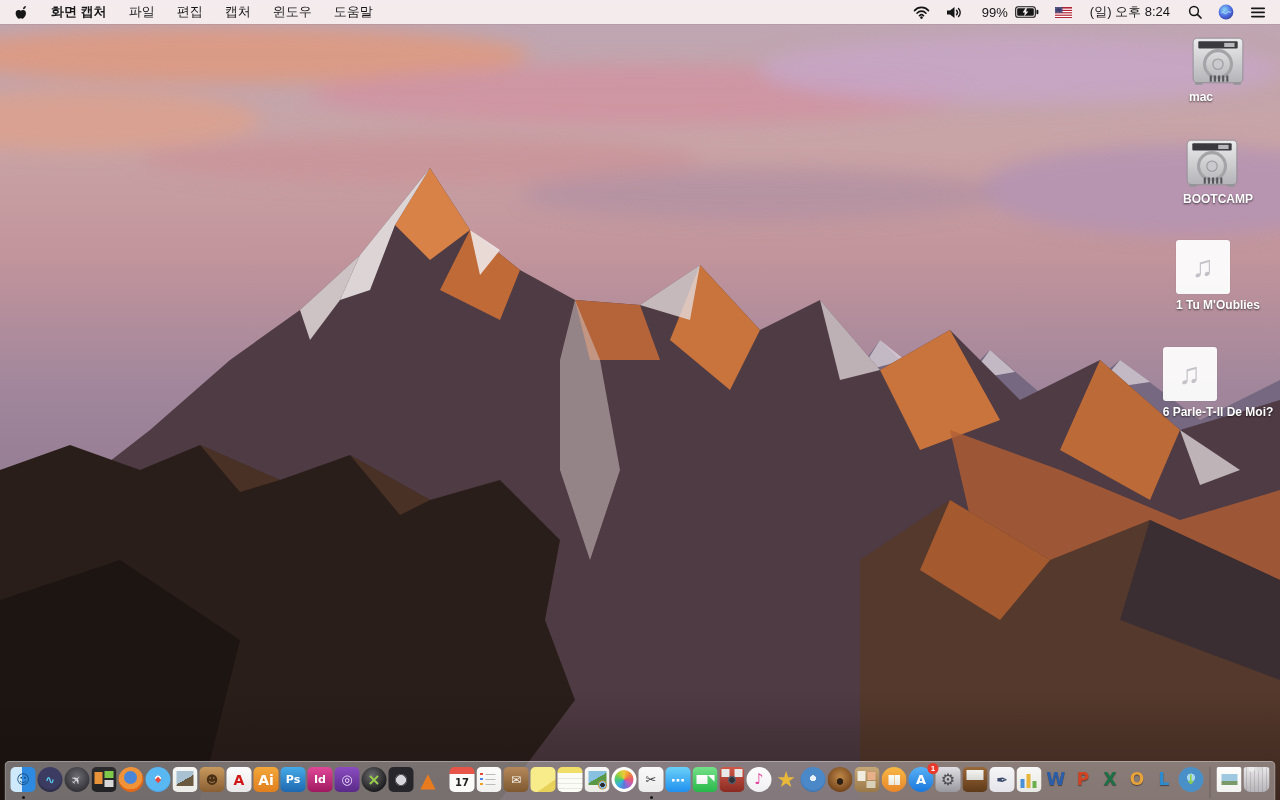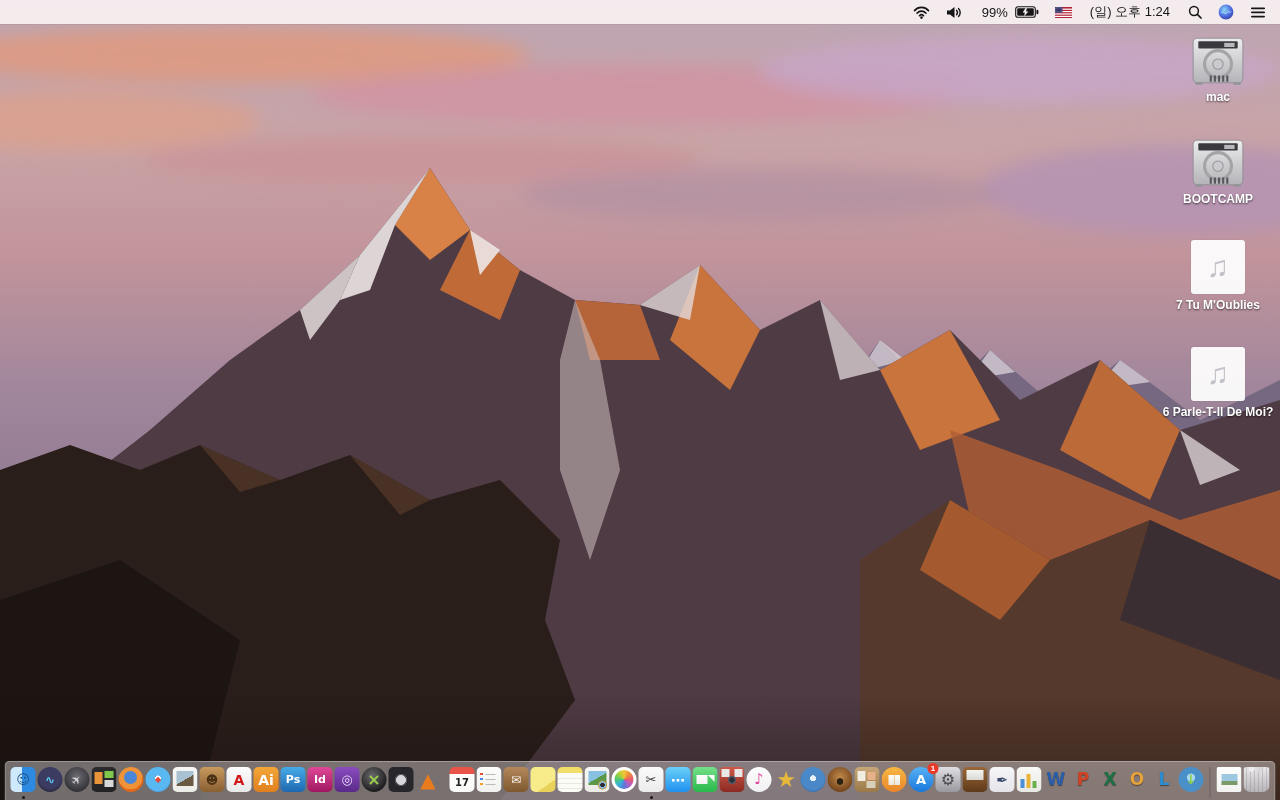--- a/index.html
+++ b/index.html
@@ -18,21 +18,21 @@
   .mapp { font-weight:bold; padding:0 11px; }
   .mitem { padding:0 11px; }
   .mright { margin-left:auto; display:flex; align-items:center; }
   .sicon { display:flex; align-items:center; padding:0 8px; }
   .stext { padding:0 3px; font-size:13px; }
   .clock { padding:0 10px; font-size:13px; }
 
   
   .desk { position:absolute; top:36px; right:2px; width:120px; z-index:5;
     display:flex; flex-direction:column; align-items:center; }
-  .dicon { display:flex; flex-direction:column; align-items:center; margin-bottom:33px; }
+  .dicon { display:flex; flex-direction:column; align-items:flex-start; margin-bottom:33px; }
   .dicon .lbl { margin-top:3px; font-size:12px; font-weight:bold; color:#fff; text-align:center;
     line-height:1.35; max-width:114px; text-shadow:0 1px 2px rgba(0,0,0,.65); }
   .audio-tile { width:54px; height:54px; background:rgba(252,252,252,.96); border-radius:3px;
     display:flex; align-items:center; justify-content:center; font-size:30px; color:#c2c2c8;
     box-shadow:0 0 1px rgba(0,0,0,.25); }
 
   
   .dock { position:absolute; left:50%; transform:translateX(-50%); bottom:0; height:39px; z-index:20;
     background:rgba(214,209,211,0.48); border:1px solid rgba(255,255,255,0.3); border-bottom:none;
     border-radius:5px 5px 0 0; display:flex; align-items:flex-start; padding:5px 4px 0; }
@@ -101,20 +101,36 @@
   <path d="M860 560 L950 500 L1050 560 L1150 520 L1280 580 L1280 800 L860 800 Z" fill="#55392c"></path>
   <path d="M950 500 L1050 560 L1000 620 L920 570 Z" fill="#b35f30" opacity="0.85"></path>
   <path d="M1150 520 L1280 580 L1280 680 L1120 620 Z" fill="#3a2e33"></path>
   <path d="M0 470 L70 445 L140 470 L200 445 L280 480 L350 455 L430 500 L500 480 L560 540 L545 620 L575 700 L500 800 L0 800 Z" fill="#2a1e1a"></path>
   <path d="M0 600 L120 560 L240 640 L200 800 L0 800 Z" fill="#1d1512"></path>
   <path d="M350 455 L430 500 L400 515 Z M200 445 L280 480 L240 492 Z" fill="#6a4430" opacity="0.5"></path>
   <rect x="0" y="690" width="1280" height="110" fill="url(#vig)"></rect>
 </svg>
 
 <div class="menubar">
+  <div class="mleft">
+    <span class="apple-wrap">
+      <svg width="14" height="16" viewBox="0 0 17 20">
+        <path fill="#161616" d="M11.9 3.9c.6-.8 1.7-1.4 2.6-1.4.1 1-.3 2-.9 2.7-.6.7-1.6 1.3-2.6 1.2-.1-.9.4-1.8.9-2.5z"></path>
+        <path fill="#161616" d="M8.5 6.6c1.4 0 2 .9 3 .9s1.7-.9 3-.9c1.7 0 3.4 1.4 3.4 4.1 0 3.1-2.7 6.7-4.2 6.7-.9 0-1.3-.6-2.3-.6s-1.5.6-2.3.6C7.6 17.4 5 13.9 5 10.7c0-2.7 1.8-4.1 3.5-4.1z" transform="translate(-3.2 1)"></path>
+      </svg>
+    </span>
+    <span class="mapp">화면 캡처</span>
+    <span style="display:flex;">
+        <span class="mitem">파일</span>
+        <span class="mitem">편집</span>
+        <span class="mitem">캡처</span>
+        <span class="mitem">윈도우</span>
+        <span class="mitem">도움말</span>
+      </span>
+  </div>
   <div class="mright">
     <span class="sicon">
       <svg width="17" height="13" viewBox="0 0 17 13">
         <path d="M1.5 4.6 A9.3 9.3 0 0 1 15.5 4.6" fill="none" stroke="#161616" stroke-width="1.6" stroke-linecap="round"></path>
         <path d="M4 7.2 A6 6 0 0 1 13 7.2" fill="none" stroke="#161616" stroke-width="1.6" stroke-linecap="round"></path>
         <path d="M6.4 9.7 A3 3 0 0 1 10.6 9.7" fill="none" stroke="#161616" stroke-width="1.6" stroke-linecap="round"></path>
         <circle cx="8.5" cy="11.6" r="1.3" fill="#161616"></circle>
       </svg>
     </span>
     <span class="sicon">
@@ -137,21 +153,21 @@
       <svg width="17" height="11" viewBox="0 0 17 11">
         <rect width="17" height="11" fill="#b22234"></rect>
         <rect y="1.6" width="17" height="1.2" fill="#fff"></rect>
           <rect y="4" width="17" height="1.2" fill="#fff"></rect>
         <rect y="6.4" width="17" height="1.2" fill="#fff"></rect>
           <rect y="8.8" width="17" height="1.2" fill="#fff"></rect>
         <rect width="7.5" height="5.8" fill="#3c3b6e"></rect>
         <rect x="0.8" y="0.8" width="6" height="4.2" fill="none" stroke="#cfd0e8" stroke-width="0.5" stroke-dasharray="0.7 0.9"></rect>
       </svg>
     </span>
-    <span class="clock">(일) 오후 1:24</span>
+    <span class="clock">(일) 오후 8:24</span>
     <span class="sicon">
       <svg width="14" height="14" viewBox="0 0 14 14">
         <circle cx="6" cy="6" r="4.4" fill="none" stroke="#161616" stroke-width="1.5"></circle>
         <line x1="9.4" y1="9.4" x2="13" y2="13" stroke="#161616" stroke-width="1.7" stroke-linecap="round"></line>
       </svg>
     </span>
     <span class="sicon">
       <svg width="16" height="16" viewBox="0 0 16 16">
         <defs>
             <radialGradient id="siriG" cx="0.4" cy="0.35" r="0.9">
@@ -216,21 +232,21 @@
         <rect x="20" y="38" width="2" height="6" fill="#55555a"></rect>
         <rect x="24" y="38" width="2" height="6" fill="#55555a"></rect>
         <rect x="28" y="38" width="2" height="6" fill="#55555a"></rect>
         <rect x="32" y="38" width="2" height="6" fill="#55555a"></rect>
         <rect x="36" y="38" width="2" height="6" fill="#55555a"></rect>
       </svg>
       <div class="lbl">BOOTCAMP</div>
     </div>
     <div class="dicon">
       <div class="audio-tile">♫</div>
-      <div class="lbl">7 Tu M'Oublies</div>
+      <div class="lbl">1 Tu M'Oublies</div>
     </div>
     <div class="dicon">
       <div class="audio-tile">♫</div>
       <div class="lbl">6 Parle-T-Il De Moi?</div>
     </div>
   </div>
 
 <div class="dock">
     <div class="ditem" title="Finder" style="background: linear-gradient(90deg, rgb(205, 233, 251) 0px, rgb(205, 233, 251) 46%, rgb(46, 138, 224) 46%);">
       <span class="g" style="font-size: 13px; color: rgb(26, 78, 126);">☺</span>

